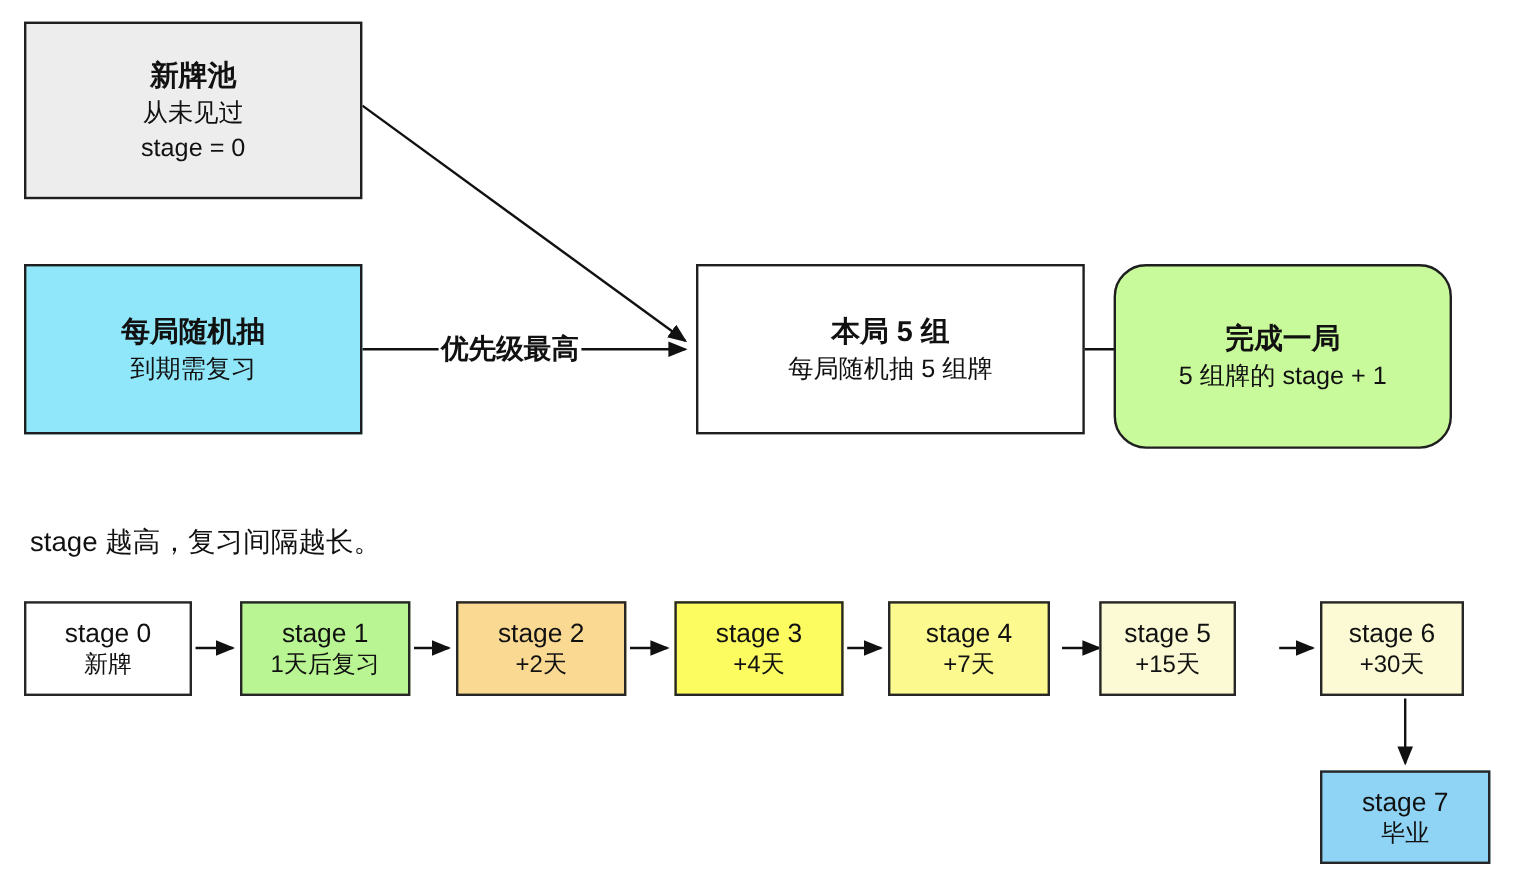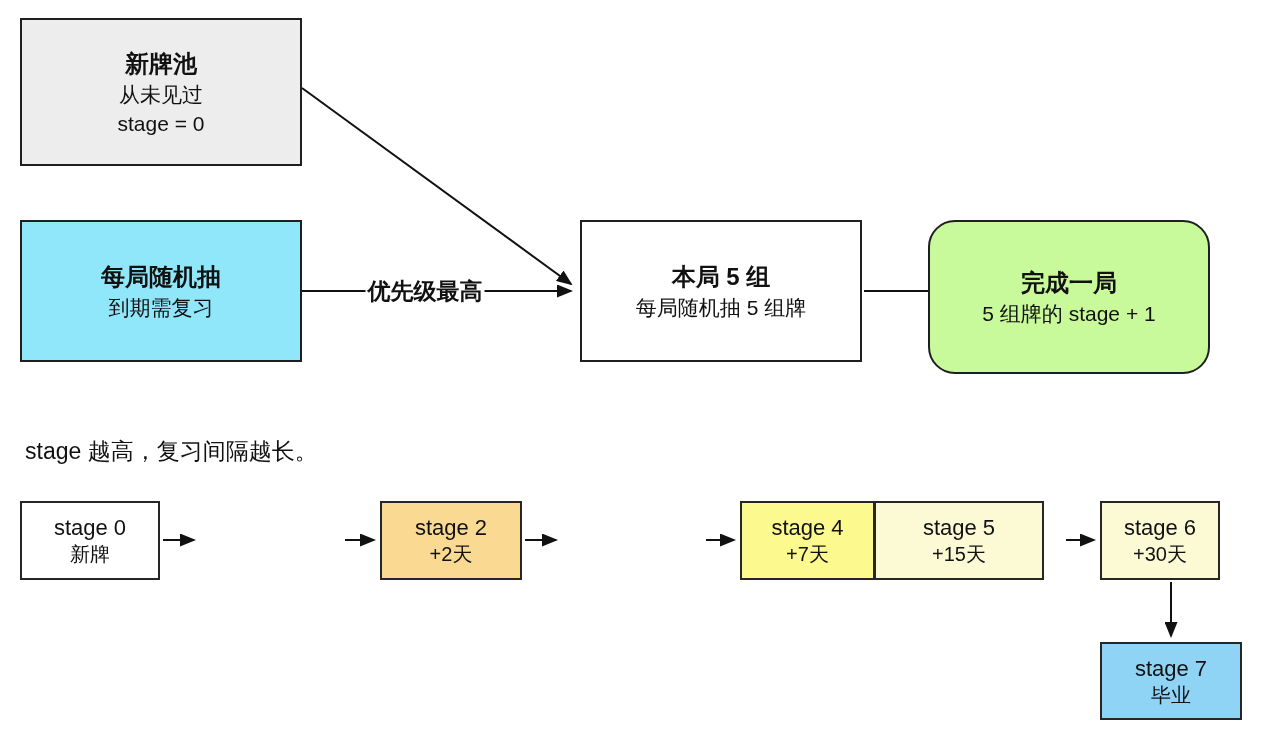--- a/index.html
+++ b/index.html
@@ -9,41 +9,41 @@
 
   
   .fbox{position:absolute;box-sizing:border-box;border:2px solid #1f1f1f;
         display:flex;flex-direction:column;align-items:center;justify-content:center;
         text-align:center;z-index:1;}
   .fbox .title{font-size:24px;font-weight:bold;line-height:33px;}
   .fbox .sub{font-size:21px;line-height:29px;}
 
   #box-new-pool{left:20px;top:18px;width:282px;height:148px;}
   #box-due-pool{left:20px;top:220px;width:282px;height:142px;}
-  #box-round{left:580px;top:220px;width:282px;height:142px;}
+  #box-round{left:580px;top:220px;width:324px;height:142px;}
   #box-finish{left:928px;top:220px;width:282px;height:154px;border-radius:27px;}
 
   .edge-label{position:absolute;left:425px;top:291px;transform:translate(-50%,-50%);
         background:#ffffff;padding:0 2px;font-size:23px;white-space:nowrap;z-index:2;font-weight:bold;}
 
   .caption{position:absolute;left:25px;top:436px;font-size:23px;z-index:1;}
 
   
   .sbox{position:absolute;box-sizing:border-box;border:2px solid #262626;
         display:flex;flex-direction:column;align-items:center;justify-content:center;
         text-align:center;z-index:1;top:501px;height:79px;}
   .sbox .title{font-size:22px;font-weight:normal;line-height:27px;}
   .sbox .sub{font-size:20px;line-height:26px;}
 
   #stage-0{left:20px;width:140px;}
   #stage-1{left:200px;width:142px;}
   #stage-2{left:380px;width:142px;}
   #stage-3{left:562px;width:141px;}
   #stage-4{left:740px;width:135px;}
-  #stage-5{left:874px;width:170px;}
+  #stage-5{left:916px;width:114px;}
   #stage-6{left:1100px;width:120px;}
   #stage-7{left:1100px;top:642px;width:142px;height:78px;}
 </style>
 </head>
 <body>
 
 <div class="canvas">
 
   <svg class="arrows" viewBox="0 0 1262 742" xmlns="http://www.w3.org/2000/svg">
     <defs>
@@ -85,23 +85,31 @@
   </div>
 
   <div class="edge-label">优先级最高</div>
 
   <div class="caption">stage 越高，复习间隔越长。</div>
 
   <div class="sbox" id="stage-0" style="background-color: rgb(255, 255, 255);">
     <div class="title">stage 0</div>
     <div class="sub">新牌</div>
   </div>
+  <div class="sbox" id="stage-1" style="background-color: rgb(186, 245, 147);">
+    <div class="title">stage 1</div>
+    <div class="sub">1天后复习</div>
+  </div>
   <div class="sbox" id="stage-2" style="background-color: rgb(250, 218, 147);">
     <div class="title">stage 2</div>
     <div class="sub">+2天</div>
+  </div>
+  <div class="sbox" id="stage-3" style="background-color: rgb(252, 252, 96);">
+    <div class="title">stage 3</div>
+    <div class="sub">+4天</div>
   </div>
   <div class="sbox" id="stage-4" style="background-color: rgb(252, 249, 142);">
     <div class="title">stage 4</div>
     <div class="sub">+7天</div>
   </div>
   <div class="sbox" id="stage-5" style="background-color: rgb(251, 250, 212);">
     <div class="title">stage 5</div>
     <div class="sub">+15天</div>
   </div>
   <div class="sbox" id="stage-6" style="background-color: rgb(251, 250, 212);">

